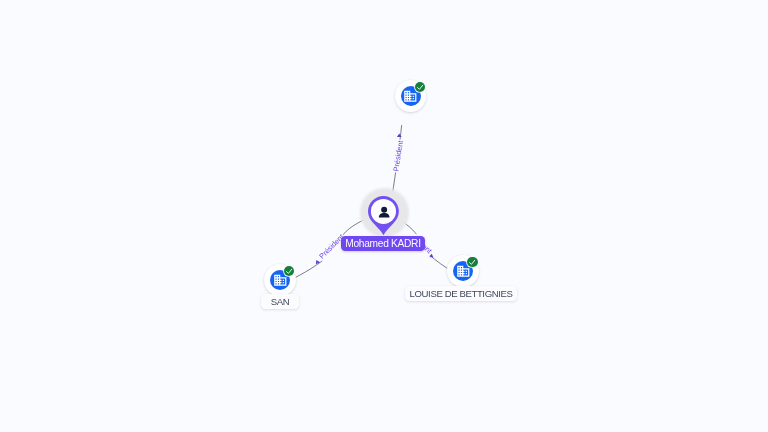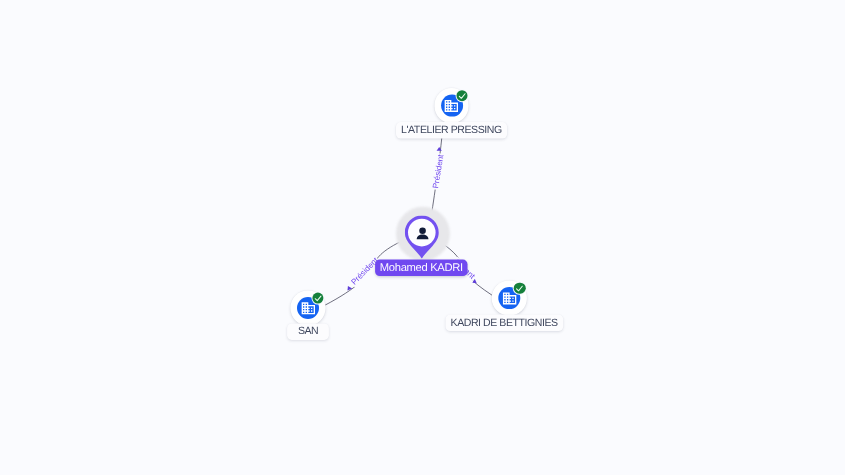--- a/index.html
+++ b/index.html
@@ -111,18 +111,17 @@
         <circle cx="16.15" cy="13.8" r="3.0"></circle>
         <path d="M10.8 21.6 C 10.8 18.5 13.2 17.1 16.15 17.1 C 19.1 17.1 21.5 18.5 21.5 21.6 Z"></path>
       </g>
     </svg>
   </div>
 
   <div class="elabel" style="left:398.9px;top:156.2px;transform:translate(-50%,-50%) rotate(-80.9deg);">Président</div>
   <div class="elabel" style="left:331.7px;top:246.8px;transform:translate(-50%,-50%) rotate(-45.6deg);">Président</div>
   <div class="elabel" style="left:422.3px;top:244.8px;transform:translate(-50%,-50%) rotate(42.9deg);">Gérant</div>
 
-  <div class="chip" style="left:359.6px;top:110.6px;">L'ATELIER PRESSING</div>
   <div class="chip" style="left:260.8px;top:293.6px;text-align:center;">SAN</div>
-  <div class="chip" style="left:404.6px;top:286.2px;">KADRI DE BETTIGNIES</div>
+  <div class="chip" style="left:404.6px;top:286.2px;">LOUISE DE BETTIGNIES</div>
   <div class="chip person" style="left:341px;top:236.2px;">Mohamed KADRI</div>
 
 </div>
 
 </body></html>

